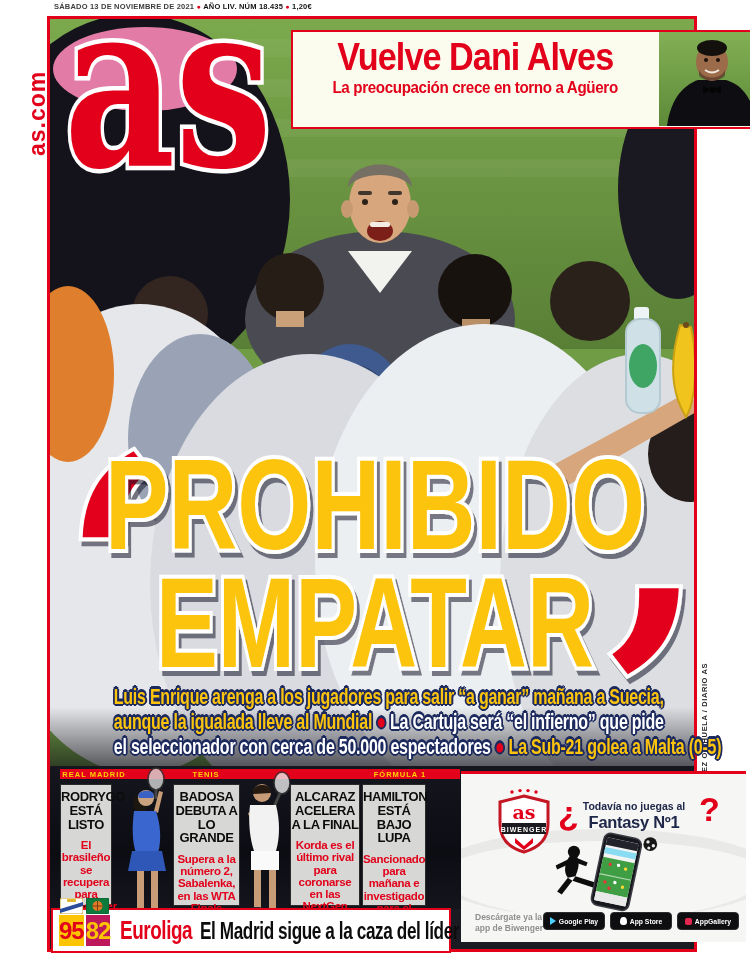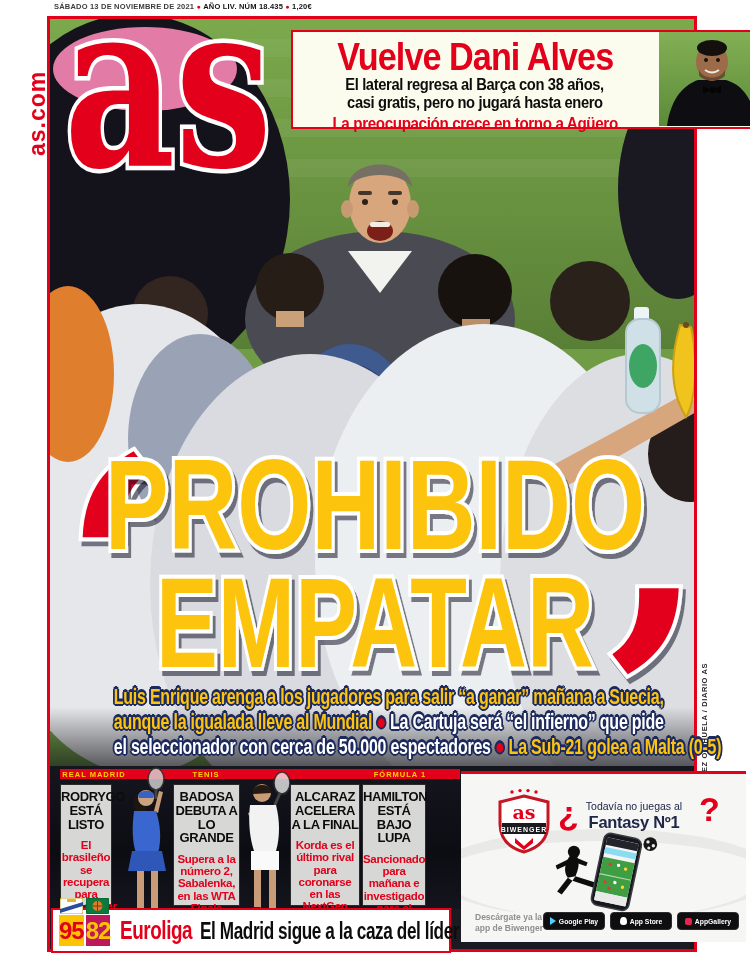--- a/index.html
+++ b/index.html
@@ -69,21 +69,21 @@
   .euro-comp { margin-left:10px; color:#e2001a; font-weight:bold; font-size:23px; letter-spacing:-.5px;
                transform:scale(.82,1.1); transform-origin:left center; white-space:nowrap; }
   .euro-hl { margin-left:-8px; color:#0d0d0d; font-weight:bold; font-size:22px; letter-spacing:-.5px;
              transform:scale(.78,1.1); transform-origin:left center; white-space:nowrap; }
 
   
   .ad { left:461px; top:771px; width:285px; height:171px; background:#f6f6f4; border-top:3px solid #e2001a; z-index:10; overflow:hidden; }
   .ad-stadium { position:absolute; left:-30px; top:55px; width:345px; height:90px; border-radius:50%;
                 border:12px solid #e7e7e5; border-bottom:none; opacity:.8; }
   .ad-q { position:absolute; color:#e2001a; font-weight:bold; font-size:34px; }
-  .ad-line1 { position:absolute; left:108px; top:26px; width:130px; text-align:center; color:#20284a; font-weight:normal; font-size:10.5px; }
+  .ad-line1 { position:absolute; left:108px; top:26px; width:130px; text-align:center; color:#20284a; font-weight:bold; font-size:10.5px; }
   .ad-line2 { position:absolute; left:108px; top:39px; width:130px; text-align:center; color:#20284a; font-weight:bold; font-size:16.5px; letter-spacing:-.3px; }
   .ad-cta { position:absolute; left:14px; top:138px; color:#8f8f8f; font-weight:bold; font-size:8.5px; line-height:1.3; }
   .badges { position:absolute; left:82px; top:138px; display:flex; gap:5px; }
   .badge { background:#0e0e10; border:1px solid #2c2c2e; border-radius:4px; height:18px; width:62px;
            display:flex; align-items:center; justify-content:center; gap:3px; color:#fff; font-size:6.8px; font-weight:bold; white-space:nowrap; }
   .gp-icon { width:0; height:0; border-top:4px solid transparent; border-bottom:4px solid transparent; border-left:6px solid #4fd1ff; }
   .as-icon { width:7px; height:8px; background:#fff; border-radius:46% 46% 42% 42%/60% 60% 40% 40%; }
   .ag-icon { width:7px; height:7px; background:#e2264d; border-radius:2px; }
 
   svg { display:block; }
@@ -172,24 +172,20 @@
     </svg>
 
     <svg class="abs" style="left:4px; top:4px;" width="228" height="155" viewBox="0 0 228 155">
       <text x="10" y="143" font-family="DejaVu Serif, serif" font-weight="bold" font-size="230" textLength="208" lengthAdjust="spacingAndGlyphs" fill="#e2001a" stroke="#ffffff" stroke-width="9" paint-order="stroke">as</text>
     </svg>
   </div>
 
   <div class="abs danibox">
     <div class="dani-inner">
       <div><span class="dani-title">Vuelve Dani Alves</span></div>
-      <div class="dani-deck">
-        <span class="ln">El lateral regresa al Barça con 38 años,</span><br>
-        <span class="ln">casi gratis, pero no jugará hasta enero</span>
-      </div>
       <div class="dani-kicker"><span class="ln">La preocupación crece en torno a Agüero</span></div>
     </div>
     <svg class="daniphoto" viewBox="0 0 106 94">
       <defs>
         <linearGradient id="grass2" x1="0" y1="0" x2="0" y2="1">
           <stop offset="0" stop-color="#83b055"></stop>
             <stop offset="1" stop-color="#5c8a38"></stop>
         </linearGradient>
       </defs>
       <rect width="106" height="94" fill="url(#grass2)"></rect>

